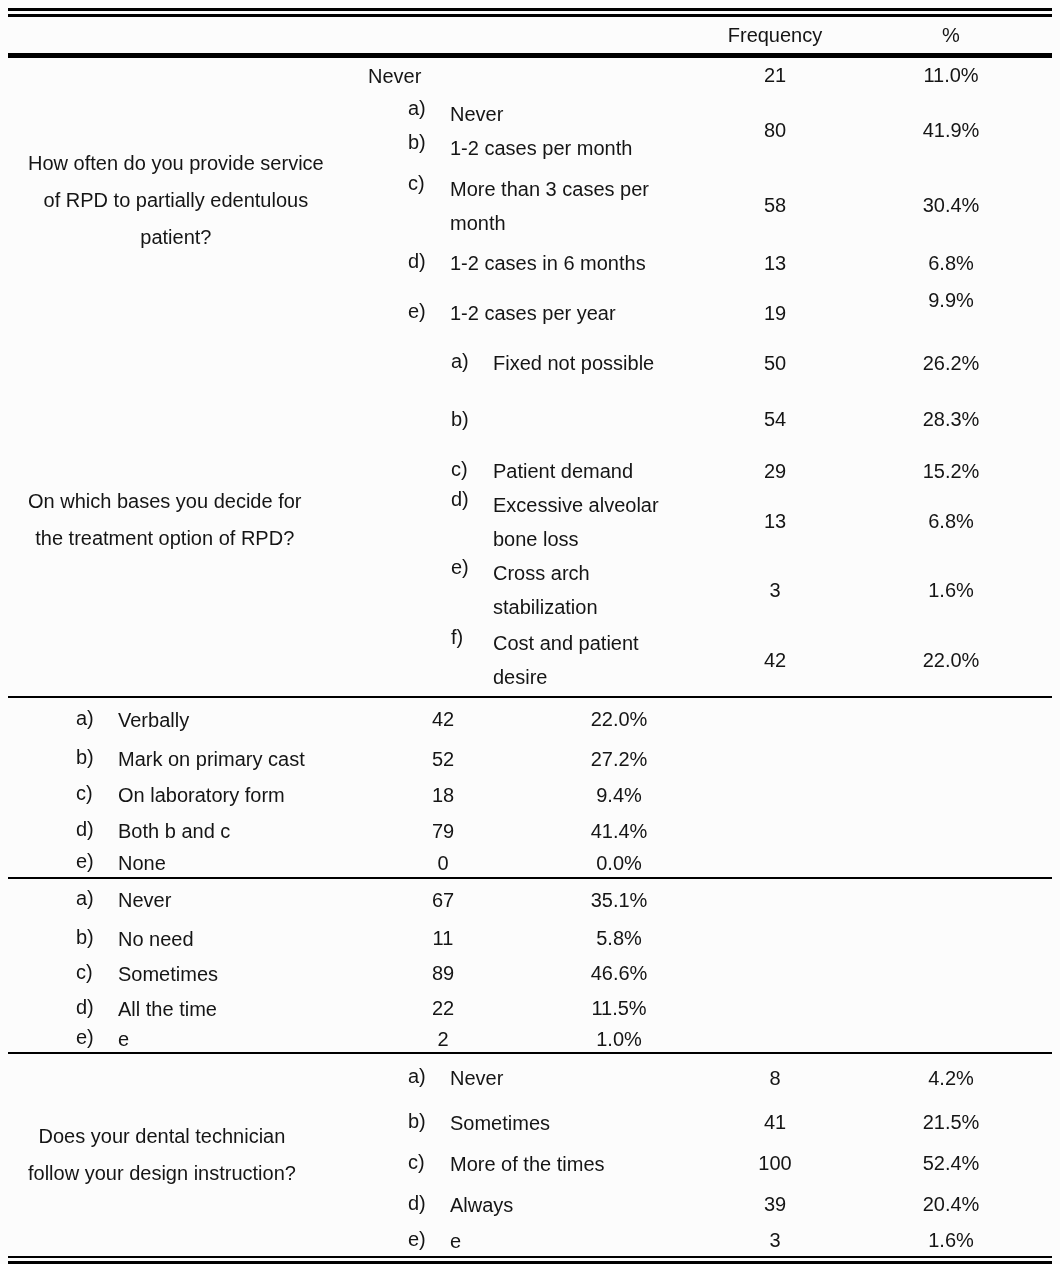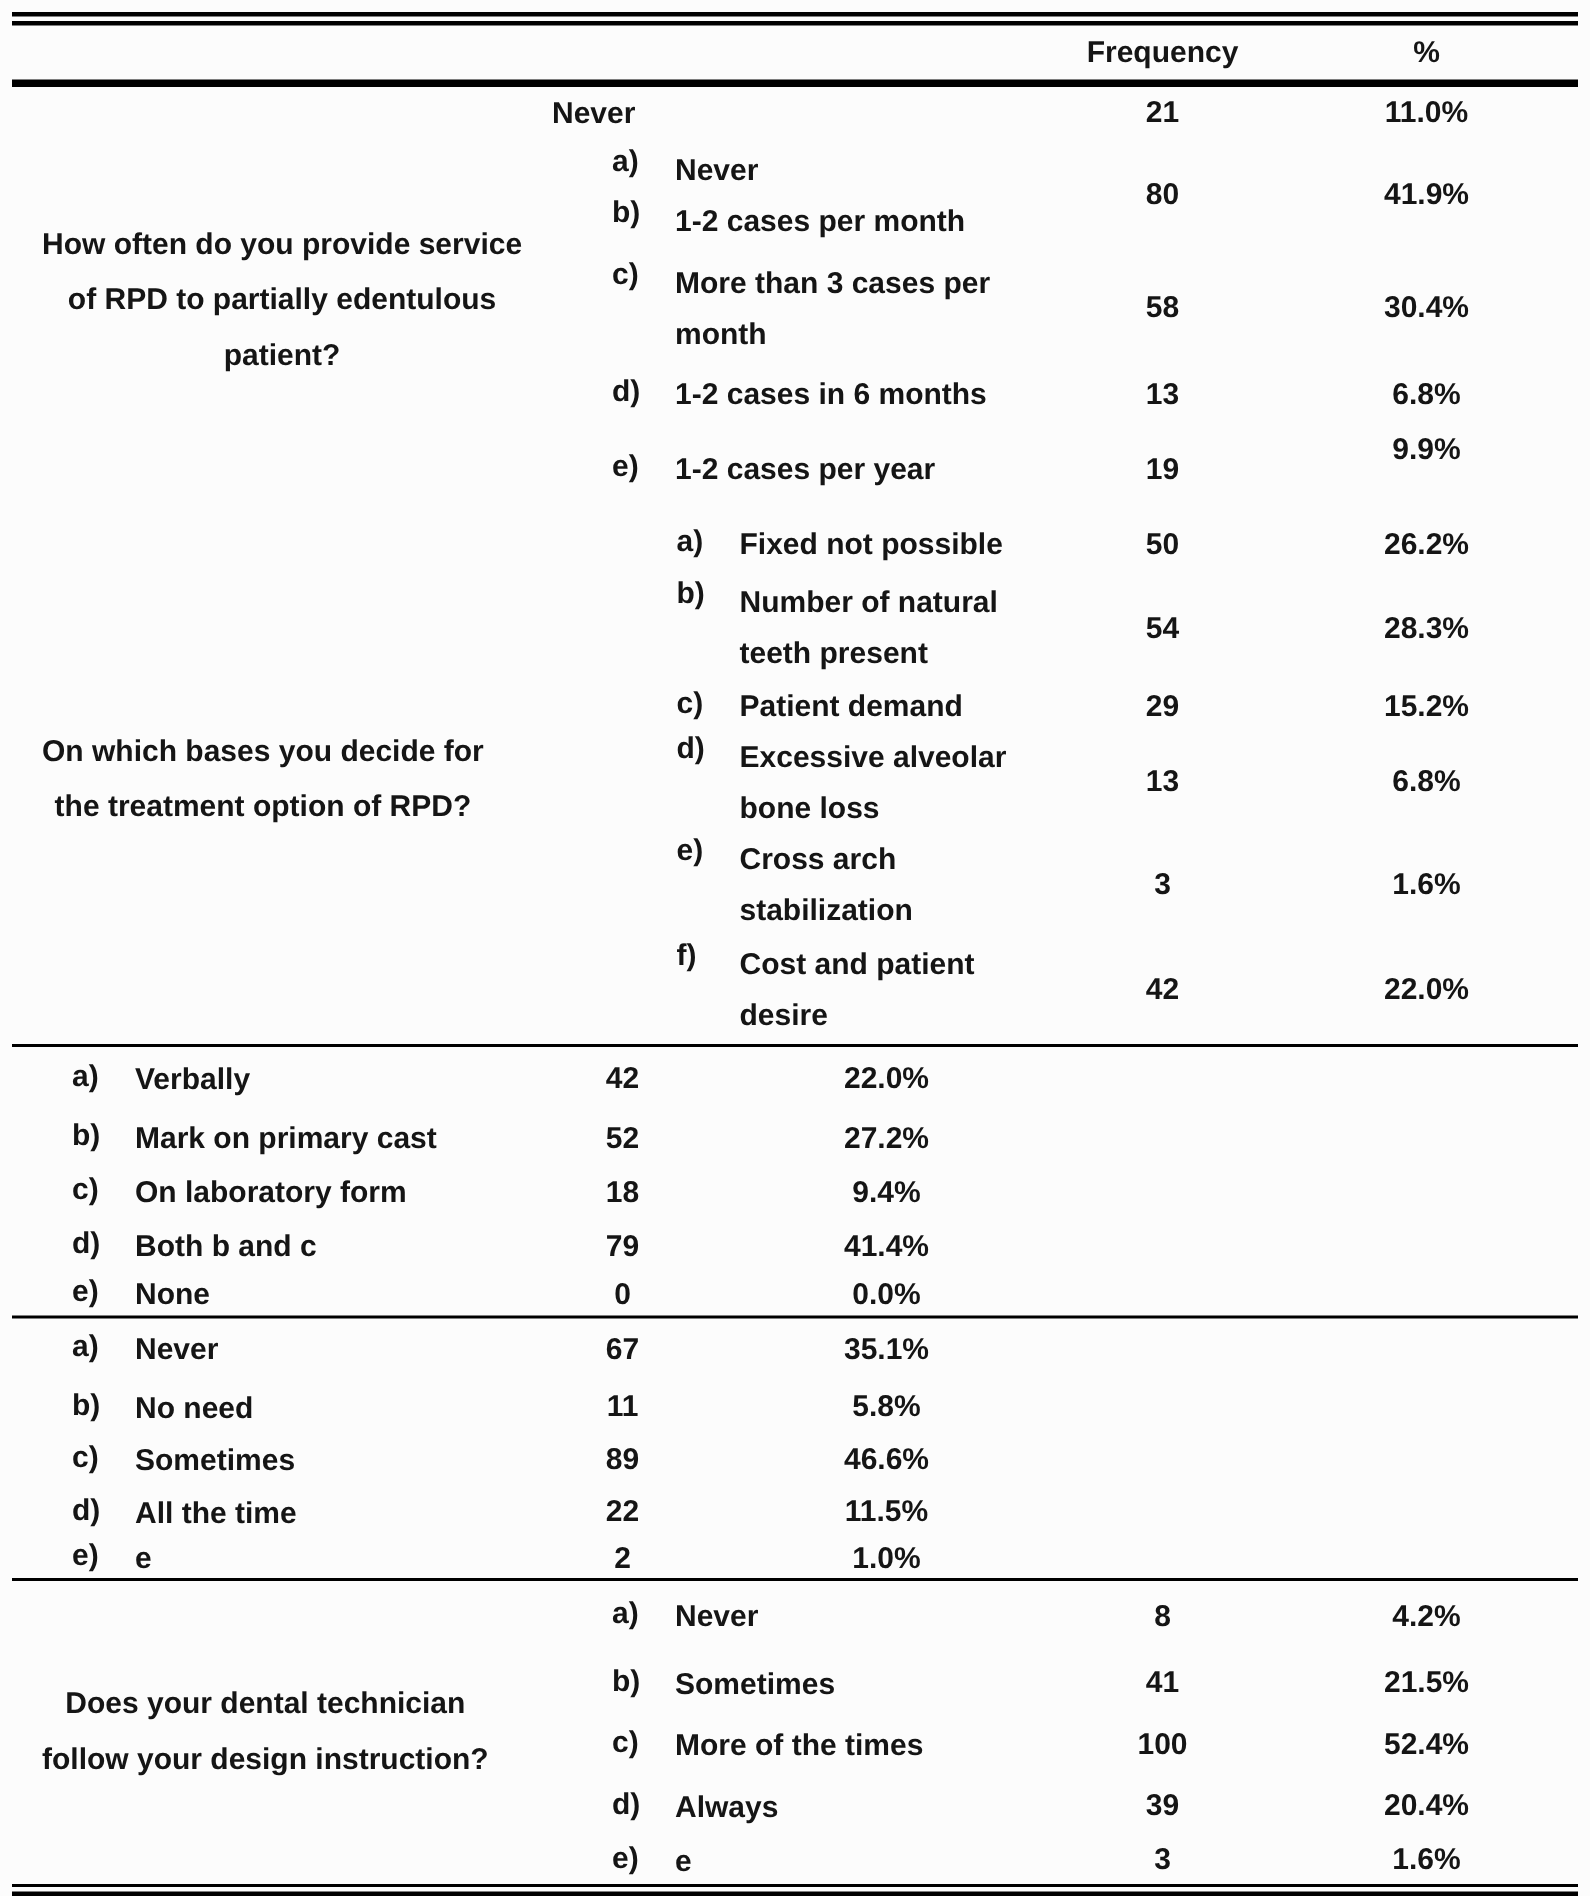--- a/index.html
+++ b/index.html
@@ -1,35 +1,35 @@
 <!DOCTYPE html>
 <html><head>
 <meta charset="utf-8">
 <style>
   html,body{margin:0;padding:0;background:#e9e9e9;}
   .page{
     width:1060px;height:1264px;background:#fcfcfc;margin:0 auto;
     box-sizing:border-box;padding:8px 8px 0 8px;
-    font-family:"Liberation Sans",sans-serif;font-weight:700;
+    font-family:"Liberation Sans",sans-serif;font-weight:400;
     color:#151515;font-size:20px;overflow:hidden;
   }
   .rule-top{height:9px;border-top:3px solid #000;border-bottom:3px solid #000;box-sizing:border-box;}
   .rule-bottom{height:9px;border-top:2px solid #000;border-bottom:4px solid #000;box-sizing:border-box;}
   .rule-thick{height:5px;background:#000;}
   .header-row{display:flex;height:36px;align-items:center;}
   .header-spacer{width:692px;}
   .freq-h{width:150px;text-align:center;}
   .pct-h{width:202px;text-align:center;}
   .section{display:flex;}
   .section.ruled{border-top:2px solid #000;}
   .q-cell{
     width:360px;box-sizing:border-box;padding-left:20px;
     display:flex;align-items:center;white-space:pre-line;line-height:37px;text-align:center;
   }
-  .rows{flex:1;display:flex;flex-direction:column;}
+  .rows{flex:1;display:flex;flex-direction:column;margin-left:28px;}
   .row{display:flex;align-items:center;}
   .opt-cell{
     width:332px;box-sizing:border-box;padding-left:40px;
     display:flex;flex-direction:column;justify-content:center;
   }
   .opt-cell.flush{padding-left:0;}
   .deep .opt-cell{padding-left:83px;}
   .opt-line{display:flex;}
   .letter{width:42px;flex-shrink:0;}
   .opt-text{white-space:pre-line;line-height:26px;}
@@ -126,22 +126,20 @@
               <span class="opt-text">Fixed not possible</span>
             </div>
           </div>
           <div class="freq">50</div>
           <div class="pct">26.2%</div>
         </div>
         <div class="row ml" style="min-height: 72px;">
           <div class="opt-cell">
             <div class="opt-line">
               <span class="letter">b)</span>
-              <span class="opt-text">Number of natural
-teeth present</span>
             </div>
           </div>
           <div class="freq">54</div>
           <div class="pct">28.3%</div>
         </div>
         <div class="row" style="min-height: 32px;">
           <div class="opt-cell">
             <div class="opt-line">
               <span class="letter">c)</span>
               <span class="opt-text">Patient demand</span>

